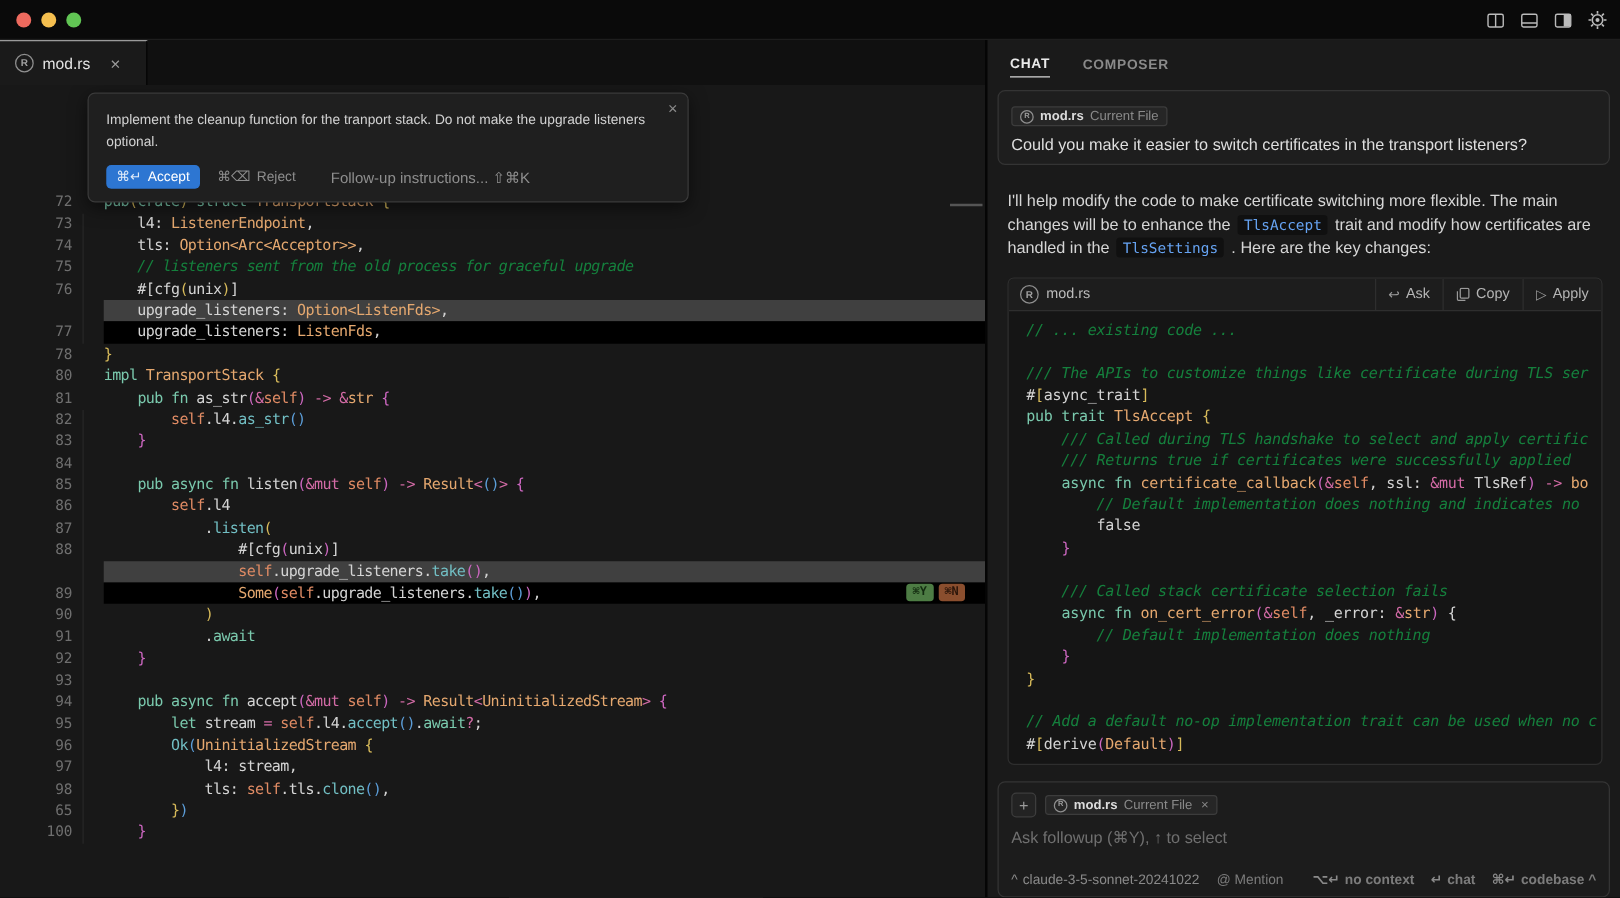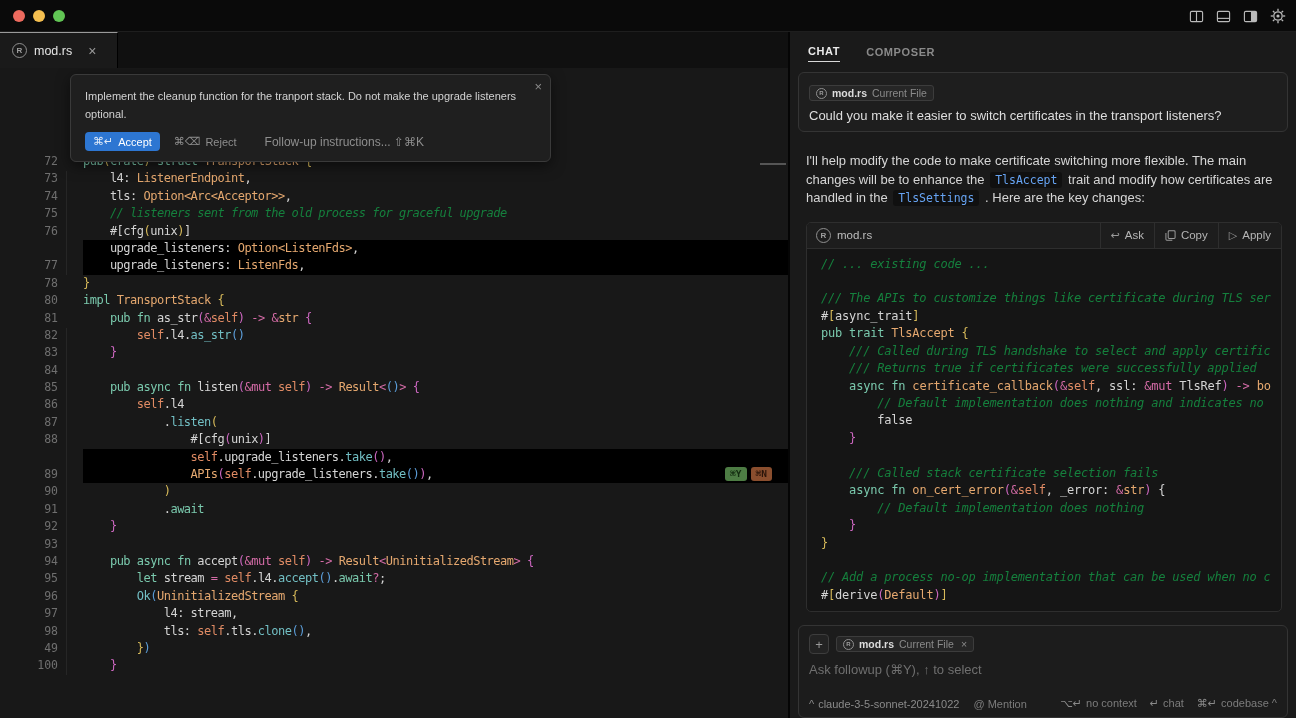--- a/index.html
+++ b/index.html
@@ -29,21 +29,21 @@
   
   .editor-body { position:relative; height:650px; overflow:hidden; }
   .edcode { padding-top:85px; font-family:"DejaVu Sans Mono",monospace; font-size:12px; }
   .crow { display:flex; height:17.4px; line-height:17.4px; position:relative; }
   .gut { width:83px; padding-right:25px; text-align:right; color:#6f6f6f; flex:none; font-size:11.5px; }
   .cline { flex:1; white-space:pre; overflow:hidden; }
   .edcode .cline { letter-spacing:-0.5px; }
   .tk-kw{color:#7ac9ad}.tk-ty{color:#e5a86f}.tk-selfc{color:#e08b64}.tk-op{color:#d36ba6}
   .tk-b1{color:#d7ba5a}.tk-b2{color:#cc67c0}.tk-b3{color:#5c9ed9}
   .tk-cm{color:#15803d;font-style:italic}.tk-pl{color:#d4d4d4}.tk-meth{color:#72bfc4}
-  .d-del .cline{background:#000000}
+  .d-del .cline{background:#404040}
   .d-add .cline{background:#000000}
   .dbadges{position:absolute; right:16px; top:1px; display:flex; gap:4px;}
   .bY,.bN{font-size:9.5px; font-weight:bold; padding:0 5px; height:14px; line-height:14px; border-radius:3px; cursor:pointer;}
   .bY{background:#4d7c44; color:#132c10;}
   .bN{background:#8a4e2e; color:#2b150a;}
   .guide{position:absolute; width:1px; background:#262626;}
   .scroll-dash{position:absolute; top:95px; left:760px; width:26px; height:2px; background:#555;}
 
   
   .prompt-box{position:absolute; left:70px; top:6px; width:481px; background:#1f1f1f; border:1px solid #3a3a3a; border-radius:6px; padding:12px 14px 10px 14px; box-shadow:0 4px 14px rgba(0,0,0,.5); z-index:5;}
@@ -84,21 +84,21 @@
 
   .input-box{position:absolute; left:8px; right:8px; bottom:40px; height:93px; background:#1c1c1c; border:1px solid #343434; border-radius:6px; padding:8px 10px;}
   .input-top{display:flex; align-items:center; gap:7px;}
   .add-btn{width:20px; height:20px; border:1px solid #3d3d3d; border-radius:4px; background:#232323; color:#9a9a9a; font-size:13px; display:flex; align-items:center; justify-content:center; cursor:pointer;}
   .input-field{display:block; width:100%; margin-top:8px; background:transparent; border:none; outline:none; resize:none; color:#d0d0d0; font-size:13px; font-family:"Liberation Sans","DejaVu Sans",sans-serif; height:22px;}
   .input-field::placeholder{color:#6f6f6f;}
   .input-bottom{position:absolute; left:10px; right:10px; bottom:7px; display:flex; align-items:center; font-size:11px; color:#7c7c7c;}
   .model-sel{display:flex; align-items:center; gap:4px; cursor:pointer; color:#8a8a8a;}
   .mention{margin-left:14px; cursor:pointer;}
   .hints{margin-left:auto; display:flex; gap:13px;}
-  .hint{cursor:pointer;}
+  .hint{cursor:pointer;font-weight:bold;}
   .hint .k{color:#8a8a8a; margin-right:4px;}
 </style>
 </head>
 <body>
 
 <div class="window">
 
   <div class="titlebar">
     <div class="lights">
       <span class="light r"></span>
@@ -227,21 +227,21 @@
             <div class="crow">
               <span class="gut">88</span>
               <span class="cline"><span class="tk-pl">                #[cfg</span><span class="tk-b2">(</span><span class="tk-pl">unix</span><span class="tk-b2">)</span><span class="tk-pl">]</span></span>
             </div>
             <div class="crow d-del">
               <span class="gut"></span>
               <span class="cline"><span class="tk-pl">                </span><span class="tk-selfc">self</span><span class="tk-pl">.upgrade_listeners.</span><span class="tk-meth">take</span><span class="tk-b2">()</span><span class="tk-pl">,</span></span>
             </div>
             <div class="crow d-add">
               <span class="gut">89</span>
-              <span class="cline"><span class="tk-pl">                </span><span class="tk-ty">APIs</span><span class="tk-b2">(</span><span class="tk-selfc">self</span><span class="tk-pl">.upgrade_listeners.</span><span class="tk-meth">take</span><span class="tk-b3">()</span><span class="tk-b2">)</span><span class="tk-pl">,</span></span>
+              <span class="cline"><span class="tk-pl">                </span><span class="tk-ty">Some</span><span class="tk-b2">(</span><span class="tk-selfc">self</span><span class="tk-pl">.upgrade_listeners.</span><span class="tk-meth">take</span><span class="tk-b3">()</span><span class="tk-b2">)</span><span class="tk-pl">,</span></span>
               <span class="dbadges">
                 <span class="bY">⌘Y</span>
                 <span class="bN">⌘N</span>
               </span>
             </div>
             <div class="crow">
               <span class="gut">90</span>
               <span class="cline"><span class="tk-pl">            </span><span class="tk-b1">)</span></span>
             </div>
             <div class="crow">
@@ -270,21 +270,21 @@
             </div>
             <div class="crow">
               <span class="gut">97</span>
               <span class="cline"><span class="tk-pl">            l4: stream,</span></span>
             </div>
             <div class="crow">
               <span class="gut">98</span>
               <span class="cline"><span class="tk-pl">            tls: </span><span class="tk-selfc">self</span><span class="tk-pl">.tls.</span><span class="tk-meth">clone</span><span class="tk-b3">()</span><span class="tk-pl">,</span></span>
             </div>
             <div class="crow">
-              <span class="gut">49</span>
+              <span class="gut">65</span>
               <span class="cline"><span class="tk-pl">        </span><span class="tk-b1">}</span><span class="tk-b3">)</span></span>
             </div>
             <div class="crow">
               <span class="gut">100</span>
               <span class="cline"><span class="tk-pl">    </span><span class="tk-b2">}</span></span>
             </div>
           </div>
 
         <div class="prompt-box">
           <span class="prompt-close">×</span>
@@ -399,21 +399,21 @@
               <div class="crow">
                 <span class="cline"><span class="tk-pl">    </span><span class="tk-b2">}</span></span>
               </div>
               <div class="crow">
                 <span class="cline"><span class="tk-b1">}</span></span>
               </div>
               <div class="crow">
                 <span class="cline"></span>
               </div>
               <div class="crow">
-                <span class="cline"><span class="tk-cm">// Add a process no-op implementation that can be used when no c</span></span>
+                <span class="cline"><span class="tk-cm">// Add a default no-op implementation trait can be used when no c</span></span>
               </div>
               <div class="crow">
                 <span class="cline"><span class="tk-pl">#</span><span class="tk-b1">[</span><span class="tk-pl">derive</span><span class="tk-b2">(</span><span class="tk-ty">Default</span><span class="tk-b2">)</span><span class="tk-b1">]</span></span>
               </div>
             </div>
         </div>
 
         <div class="input-box">
           <div class="input-top">
             <span class="add-btn">+</span>

